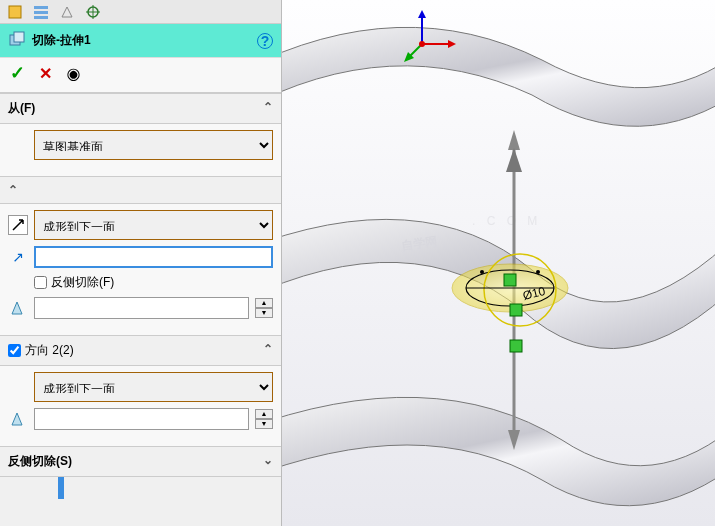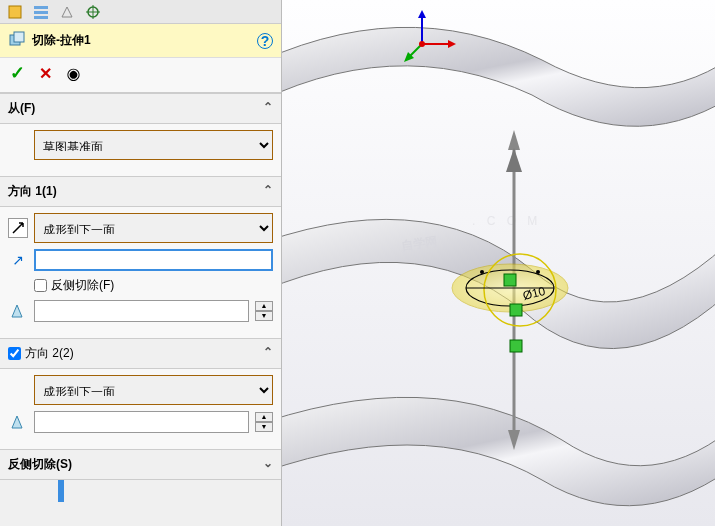--- a/index.html
+++ b/index.html
@@ -1,20 +1,20 @@
 <!DOCTYPE html>
 <html><head>
 <meta charset="utf-8">
 <style>
   * { box-sizing: border-box; margin: 0; padding: 0; font-family: "Microsoft YaHei", "SimSun", sans-serif; font-size: 12px; }
   body { display: flex; width: 715px; height: 526px; overflow: hidden; background: #fff; }
   .panel { width: 282px; height: 526px; background: #f0f0f0; border-right: 1px solid #bbb; position: relative; }
   .tabbar { height: 24px; background: #e8e8e8; display: flex; align-items: center; gap: 8px; padding: 0 6px; border-bottom: 1px solid #ccc; }
   .tabicon { width: 18px; height: 18px; display: flex; align-items: center; justify-content: center; }
-  .titlebar { display: flex; align-items: center; padding: 6px 8px; gap: 6px; background: #fef9c3; border-bottom: 1px solid #ddd; }
+  .titlebar { display: flex; align-items: center; padding: 6px 8px; gap: 6px; background: #5eead4; border-bottom: 1px solid #ddd; }
   .titlebar .ttext { font-weight: bold; color: #000; flex: 1; }
   .help { color: #0078d4; font-weight: bold; font-size: 14px; border: 1.5px solid #0078d4; border-radius: 50%; width: 16px; height: 16px; display: flex; align-items: center; justify-content: center; cursor: pointer; }
   .actionbar { display: flex; align-items: center; gap: 14px; padding: 4px 10px 8px 10px; background: #f8f8f8; border-bottom: 1px solid #ccc; }
   .ok { color: #00a000; font-size: 18px; font-weight: bold; cursor: pointer; }
   .cancel { color: #d00000; font-size: 16px; font-weight: bold; cursor: pointer; }
   .eye { font-size: 16px; cursor: pointer; }
   .section-header { display: flex; align-items: flex-start; padding: 6px 8px; font-weight: bold; border-top: 1px solid #ccc; border-bottom: 1px solid #ccc; background: #f0f0f0; cursor: pointer; }
   .section-header .label { flex: 1; }
   .chev { color: #555; font-size: 12px; }
   .section-body { padding: 6px 8px 10px 8px; background: #f8f8f8; }
@@ -87,21 +87,20 @@
   </div>
   <div class="section-body">
     <div class="row padleft">
       <select class="dd">
         <option>草图基准面</option>
       </select>
     </div>
   </div>
 
   <div class="section-header">
-    <span class="label">方向 1(1)</span>
     <span class="chev">⌃</span>
   </div>
   <div class="section-body">
     <div class="row">
       <span class="iconbtn box">
         <svg width="14" height="14">
             <path d="M2 12 L12 2 M12 2 L8 2 M12 2 L12 6" stroke="#000" fill="none" stroke-width="1.5"></path>
           </svg>
       </span>
       <select class="dd">

